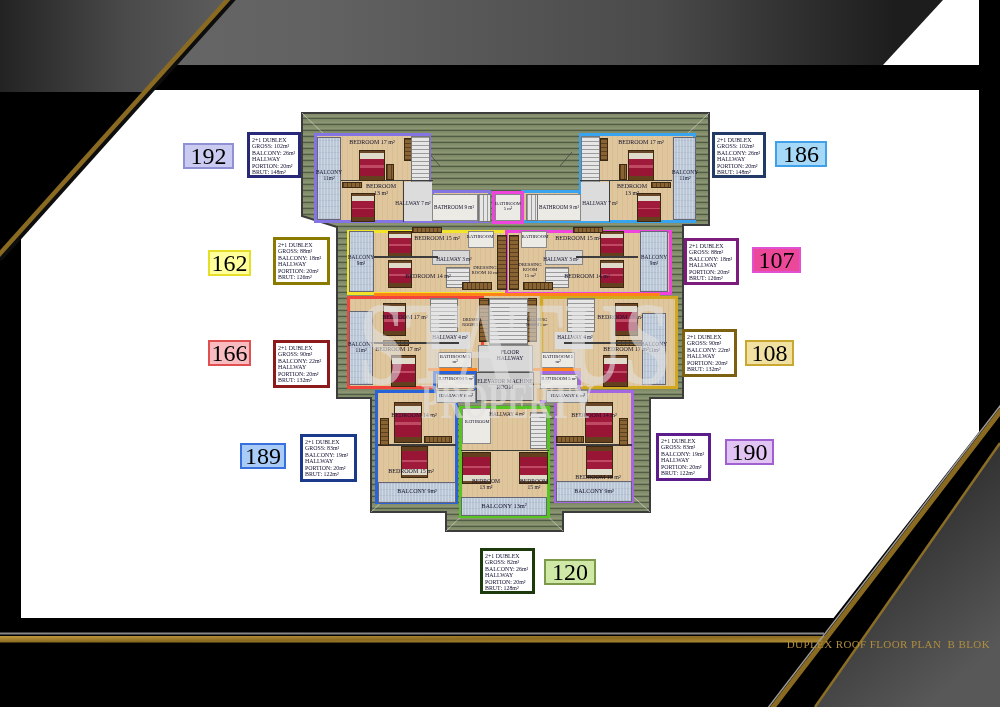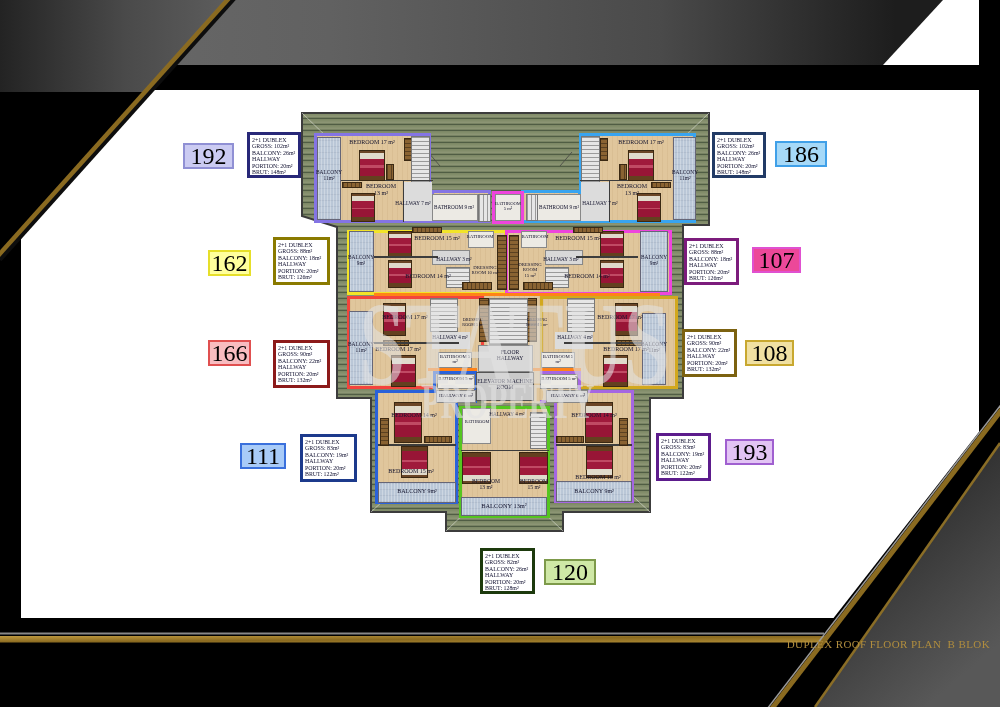--- a/index.html
+++ b/index.html
@@ -235,26 +235,26 @@
 <div class="t" style="left:487px;top:411px;width:40px;font-size:5.2px;line-height:6px;z-index:4">HALLWAY 4 m²</div>
 <div class="t" style="left:462px;top:419px;width:30px;font-size:4.4px;line-height:5px;z-index:4">BATHROOM</div>
 <div class="t" style="left:466px;top:478px;width:40px;font-size:5.6px;line-height:6px;z-index:4">BEDROOM<br>13 m²</div>
 <div class="t" style="left:514px;top:478px;width:40px;font-size:5.6px;line-height:6px;z-index:4">BEDROOM<br>15 m²</div>
 </div>
 <div class="wm" style="left:359px;top:285px;font-size:119px;transform:scaleX(0.698)">STATUS</div>
 <div class="wm" style="left:421px;top:376px;font-size:51px;transform:scaleX(0.622)">PROPERTY</div>
 <div class="num" style="left:183px;top:143px;width:51px;height:26px;background:#cbcbf2;border-color:#9090d4;font-size:24px;line-height:23px">192</div>
 <div class="num" style="left:208px;top:250px;width:43px;height:26px;background:#ffff9c;border-color:#e6df2a;font-size:24px;line-height:23px">162</div>
 <div class="num" style="left:208px;top:340px;width:43px;height:26px;background:#f8bcc0;border-color:#e05050;font-size:24px;line-height:23px">166</div>
-<div class="num" style="left:240px;top:443px;width:46px;height:26px;background:#a8cbf8;border-color:#3a70dc;font-size:24px;line-height:23px">111</div>
+<div class="num" style="left:240px;top:443px;width:46px;height:26px;background:#a8cbf8;border-color:#3a70dc;font-size:24px;line-height:23px">189</div>
 <div class="num" style="left:544px;top:559px;width:52px;height:26px;background:#cfe8a6;border-color:#7d9a4a;font-size:24px;line-height:23px">120</div>
 <div class="num" style="left:775px;top:141px;width:52px;height:26px;background:#a6d9f8;border-color:#40a0e8;font-size:24px;line-height:23px">186</div>
 <div class="num" style="left:752px;top:247px;width:49px;height:26px;background:#ec4899;border-color:#e050d0;font-size:24px;line-height:23px">107</div>
 <div class="num" style="left:745px;top:340px;width:49px;height:26px;background:#f0e0a2;border-color:#c8a830;font-size:24px;line-height:23px">108</div>
-<div class="num" style="left:725px;top:439px;width:49px;height:26px;background:#e2c4f4;border-color:#a060d0;font-size:24px;line-height:23px">193</div>
+<div class="num" style="left:725px;top:439px;width:49px;height:26px;background:#e2c4f4;border-color:#a060d0;font-size:24px;line-height:23px">190</div>
 <div class="info" style="left:247px;top:132px;width:54px;height:46px;border-color:#282878">2+1 DUBLEX<br>GROSS: 102m²<br>BALCONY: 26m²<br>HALLWAY<br>PORTION: 20m²<br>BRUT: 148m²</div>
 <div class="info" style="left:712px;top:132px;width:54px;height:46px;border-color:#223b66">2+1 DUBLEX<br>GROSS: 102m²<br>BALCONY: 26m²<br>HALLWAY<br>PORTION: 20m²<br>BRUT: 148m²</div>
 <div class="info" style="left:273px;top:237px;width:57px;height:48px;border-color:#8a7a00">2+1 DUBLEX<br>GROSS: 88m²<br>BALCONY: 18m²<br>HALLWAY<br>PORTION: 20m²<br>BRUT: 126m²</div>
 <div class="info" style="left:684px;top:238px;width:55px;height:47px;border-color:#7c1c7c">2+1 DUBLEX<br>GROSS: 88m²<br>BALCONY: 18m²<br>HALLWAY<br>PORTION: 20m²<br>BRUT: 126m²</div>
 <div class="info" style="left:273px;top:340px;width:57px;height:48px;border-color:#8c1a1a">2+1 DUBLEX<br>GROSS: 90m²<br>BALCONY: 22m²<br>HALLWAY<br>PORTION: 20m²<br>BRUT: 132m²</div>
 <div class="info" style="left:682px;top:329px;width:55px;height:48px;border-color:#7c6210">2+1 DUBLEX<br>GROSS: 90m²<br>BALCONY: 22m²<br>HALLWAY<br>PORTION: 20m²<br>BRUT: 132m²</div>
 <div class="info" style="left:300px;top:434px;width:57px;height:48px;border-color:#1c3a8c">2+1 DUBLEX<br>GROSS: 83m²<br>BALCONY: 19m²<br>HALLWAY<br>PORTION: 20m²<br>BRUT: 122m²</div>
 <div class="info" style="left:656px;top:433px;width:55px;height:48px;border-color:#5c1c8c">2+1 DUBLEX<br>GROSS: 83m²<br>BALCONY: 19m²<br>HALLWAY<br>PORTION: 20m²<br>BRUT: 122m²</div>
 <div class="info" style="left:480px;top:548px;width:55px;height:46px;border-color:#1d3a0d">2+1 DUBLEX<br>GROSS: 82m²<br>BALCONY: 26m²<br>HALLWAY<br>PORTION: 20m²<br>BRUT: 128m²</div>
 

